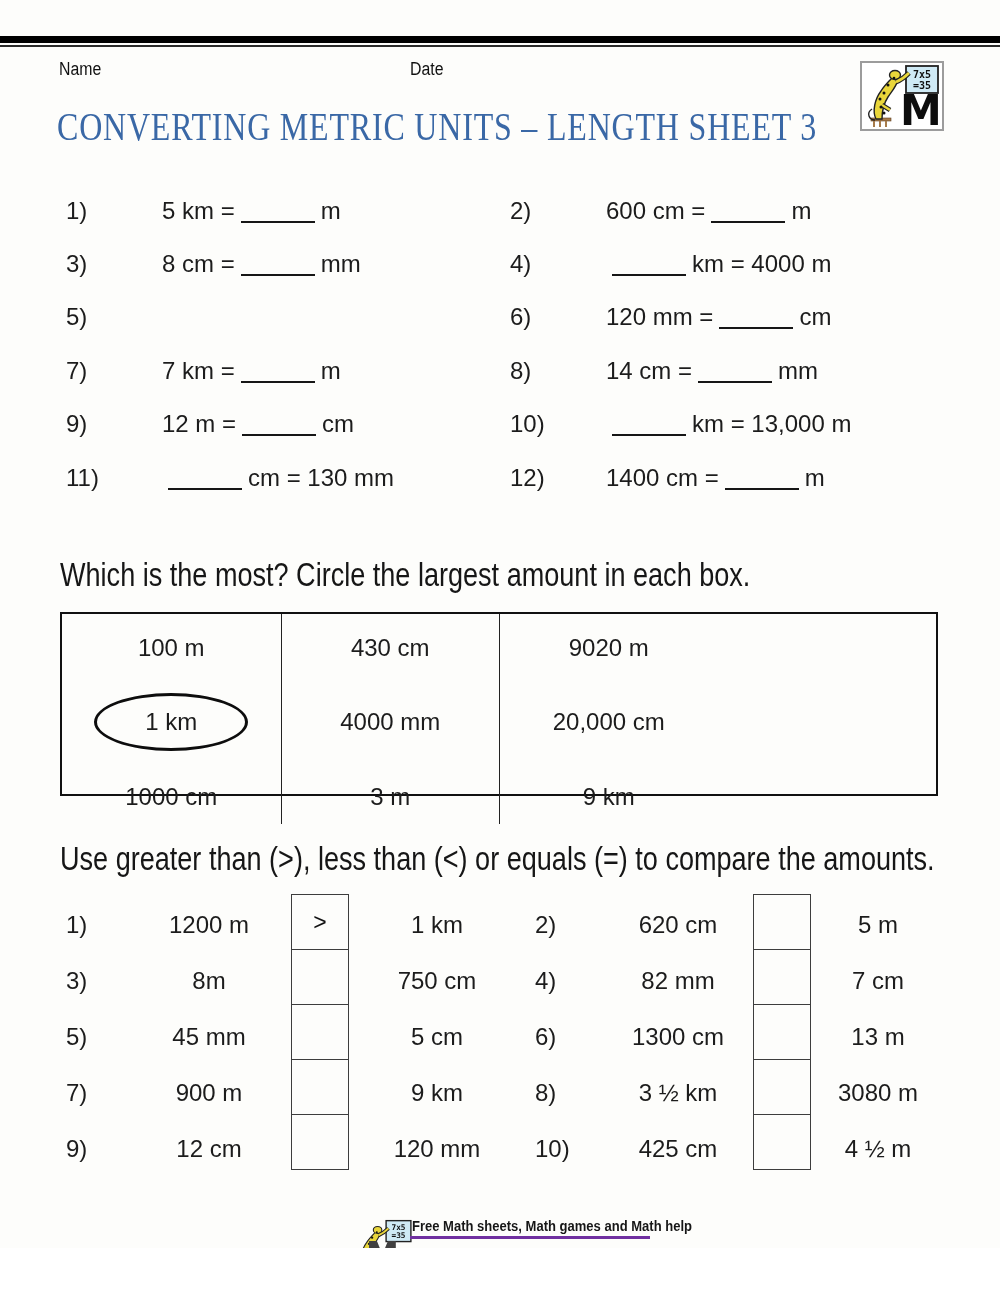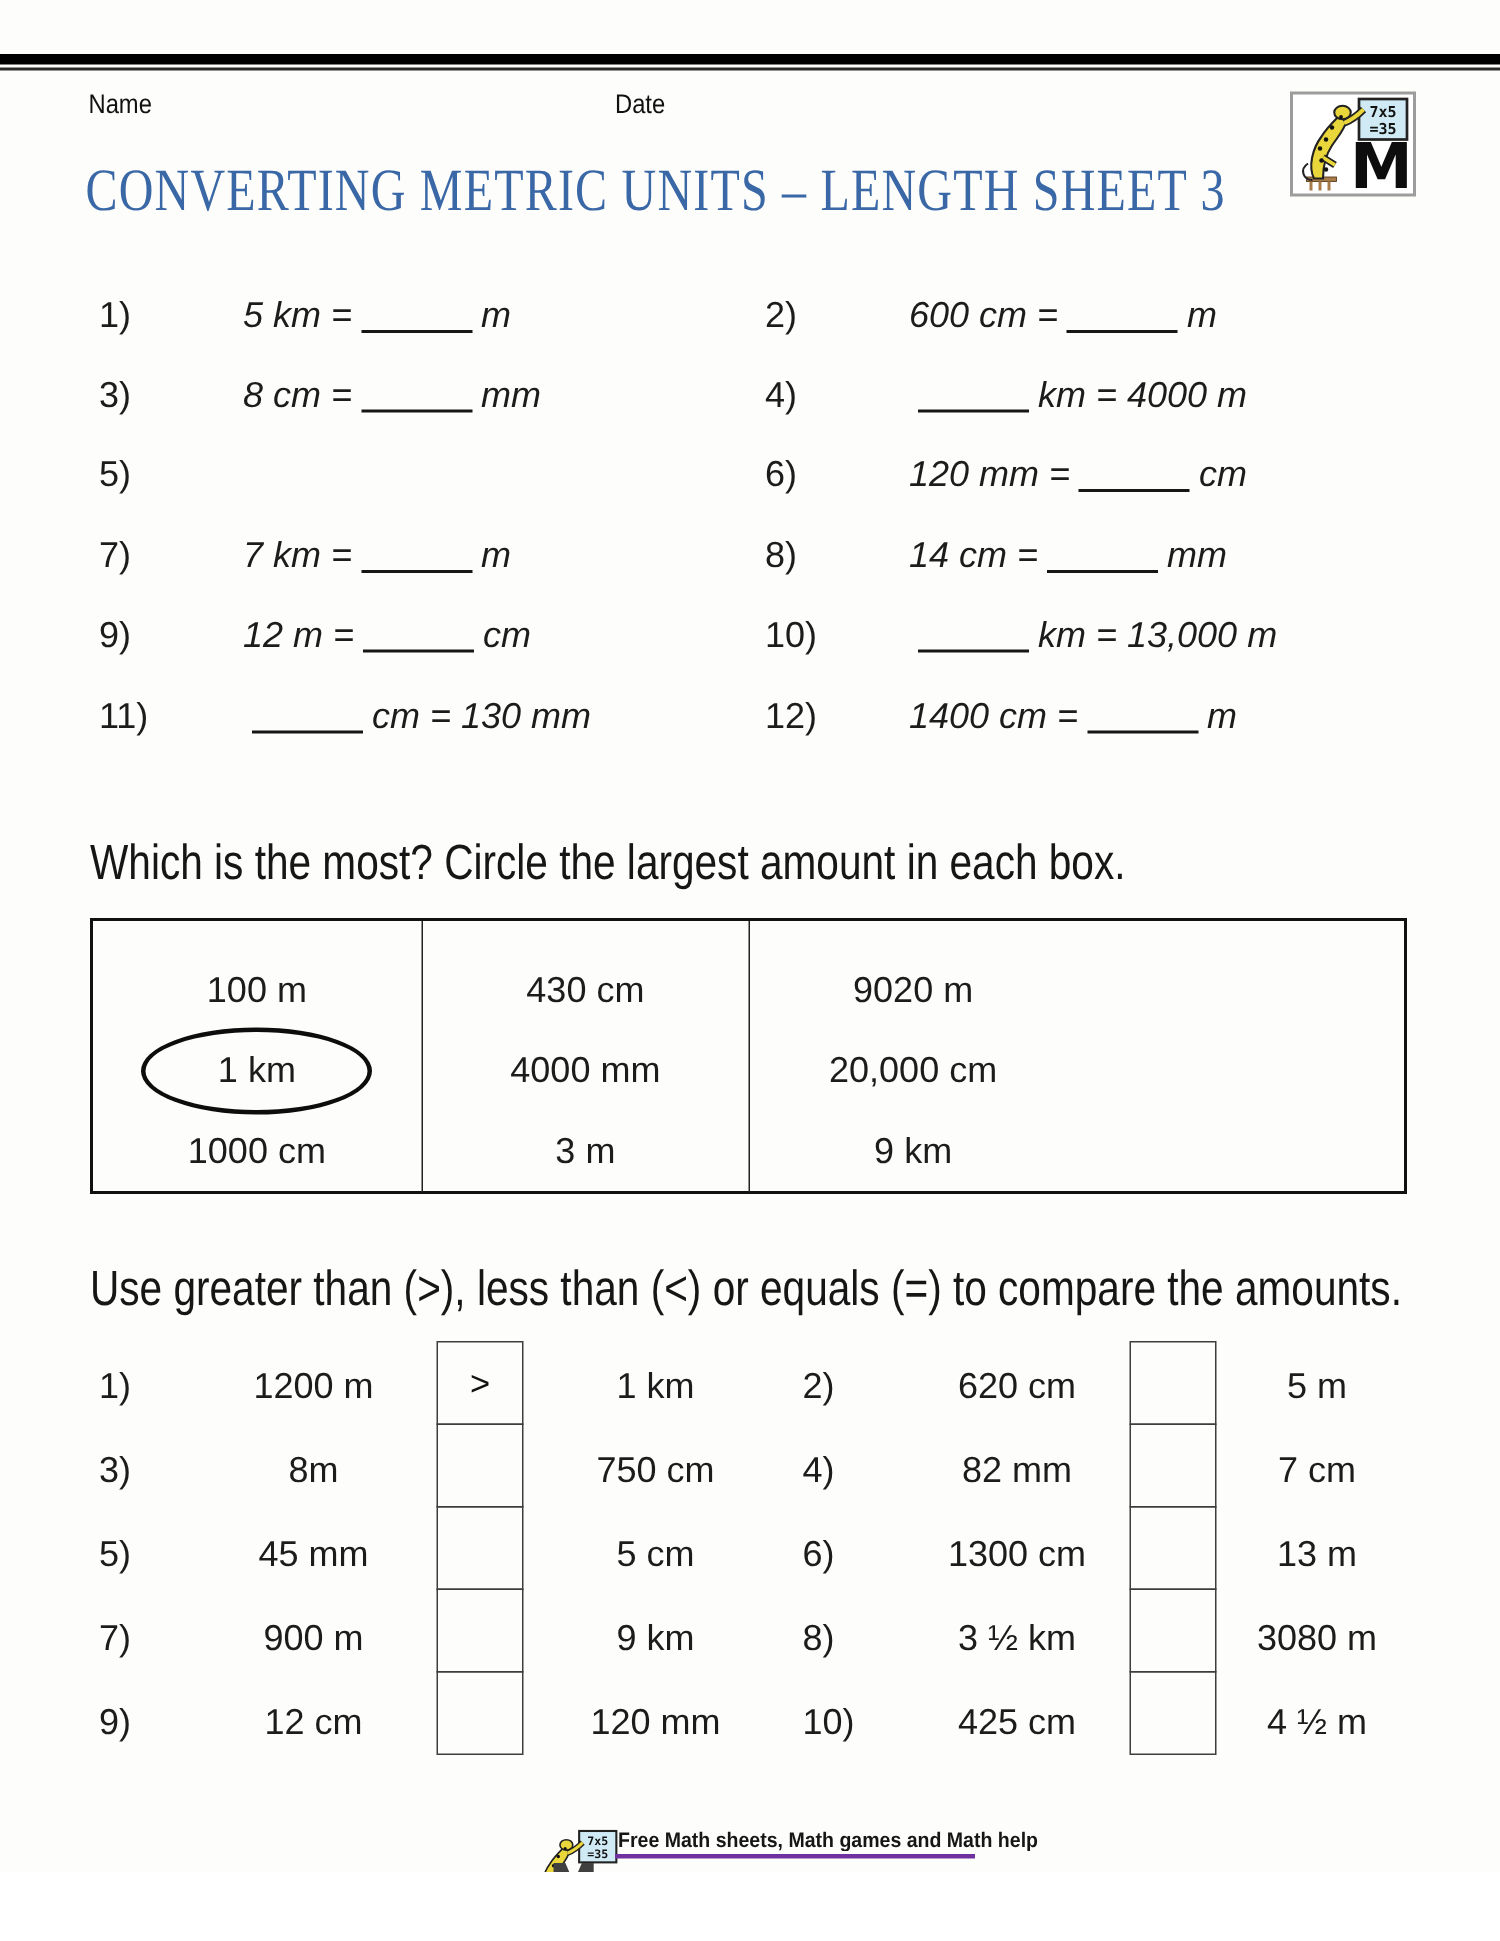--- a/index.html
+++ b/index.html
@@ -22,31 +22,31 @@
   .title{
     left:57px;top:103px;font-family:"Liberation Serif",serif;font-size:40px;
     color:#3a68a6;letter-spacing:1px;transform:scaleX(0.80);transform-origin:left center;
     white-space:nowrap;font-weight:500;
   }
 
   
   .pcol{display:flex;flex-direction:column;}
   .prow{display:flex;align-items:center;height:53.4px;font-size:24px;}
   .pnum{width:96px;flex:0 0 96px;}
-  .ptext{white-space:nowrap;font-style:italic;}
+  .ptext{white-space:nowrap;}
   .blank{display:inline-block;width:74px;height:16px;border-bottom:2px solid #161616;
          margin:0 6px;position:relative;top:4px;}
 
   
   .sec-head{font-size:33px;color:#161616;transform:scaleX(0.82);transform-origin:left center;white-space:nowrap;}
 
   
   .most-table{left:60px;top:612px;width:878px;height:184px;border:2px solid #111;
               box-sizing:border-box;display:grid;grid-template-columns:1fr 1fr 1fr 1fr;background:#fdfdfb;}
-  .most-cell{display:flex;flex-direction:column;align-items:center;padding-top:20px;box-sizing:border-box;}
+  .most-cell{display:flex;flex-direction:column;align-items:center;padding-top:7px;box-sizing:border-box;gap:21px;}
   .most-cell + .most-cell{border-left:1px solid #222;}
   .most-line{height:53.5px;display:flex;align-items:center;justify-content:center;
              font-size:24px;position:relative;}
   .oval{position:absolute;left:50%;top:50%;width:148px;height:52px;border:3px solid #0d0d0d;
         border-radius:50%;transform:translate(-50%,-50%);}
 
   
   .crow{display:flex;align-items:center;height:56px;font-size:24px;}
   .cnum{flex:0 0 76px;}
   .cval1{flex:0 0 134px;text-align:center;white-space:nowrap;}

